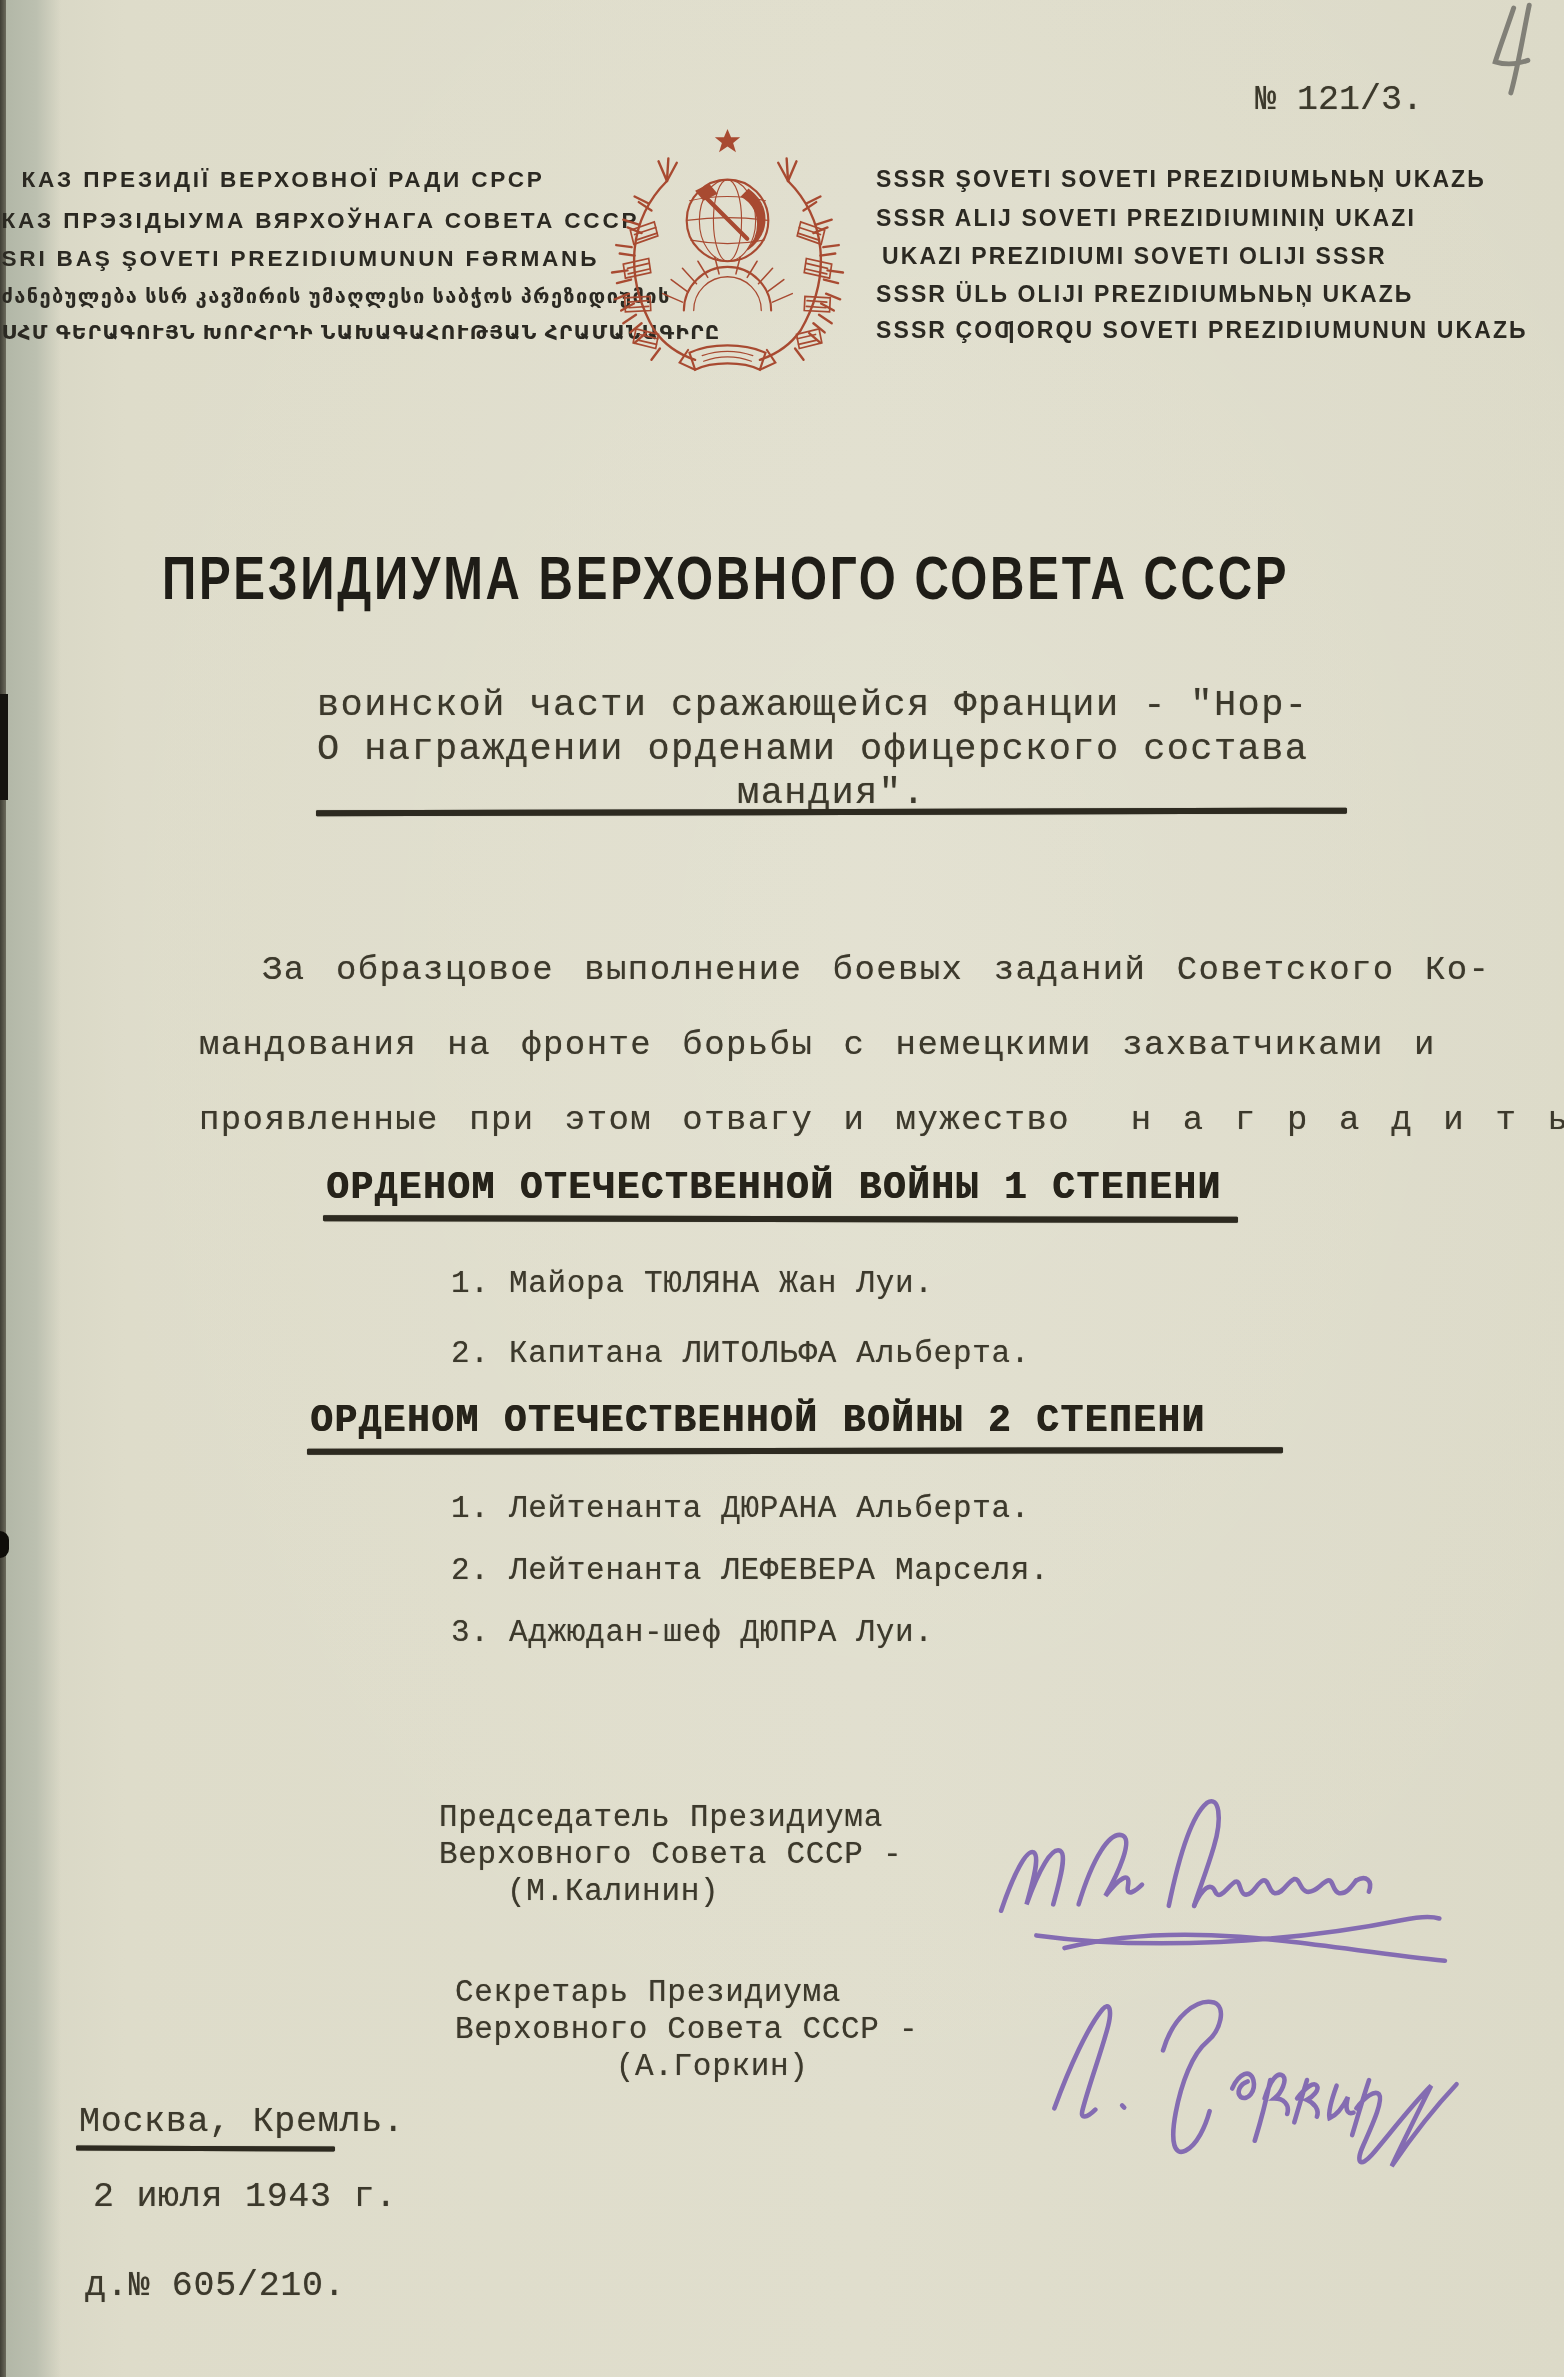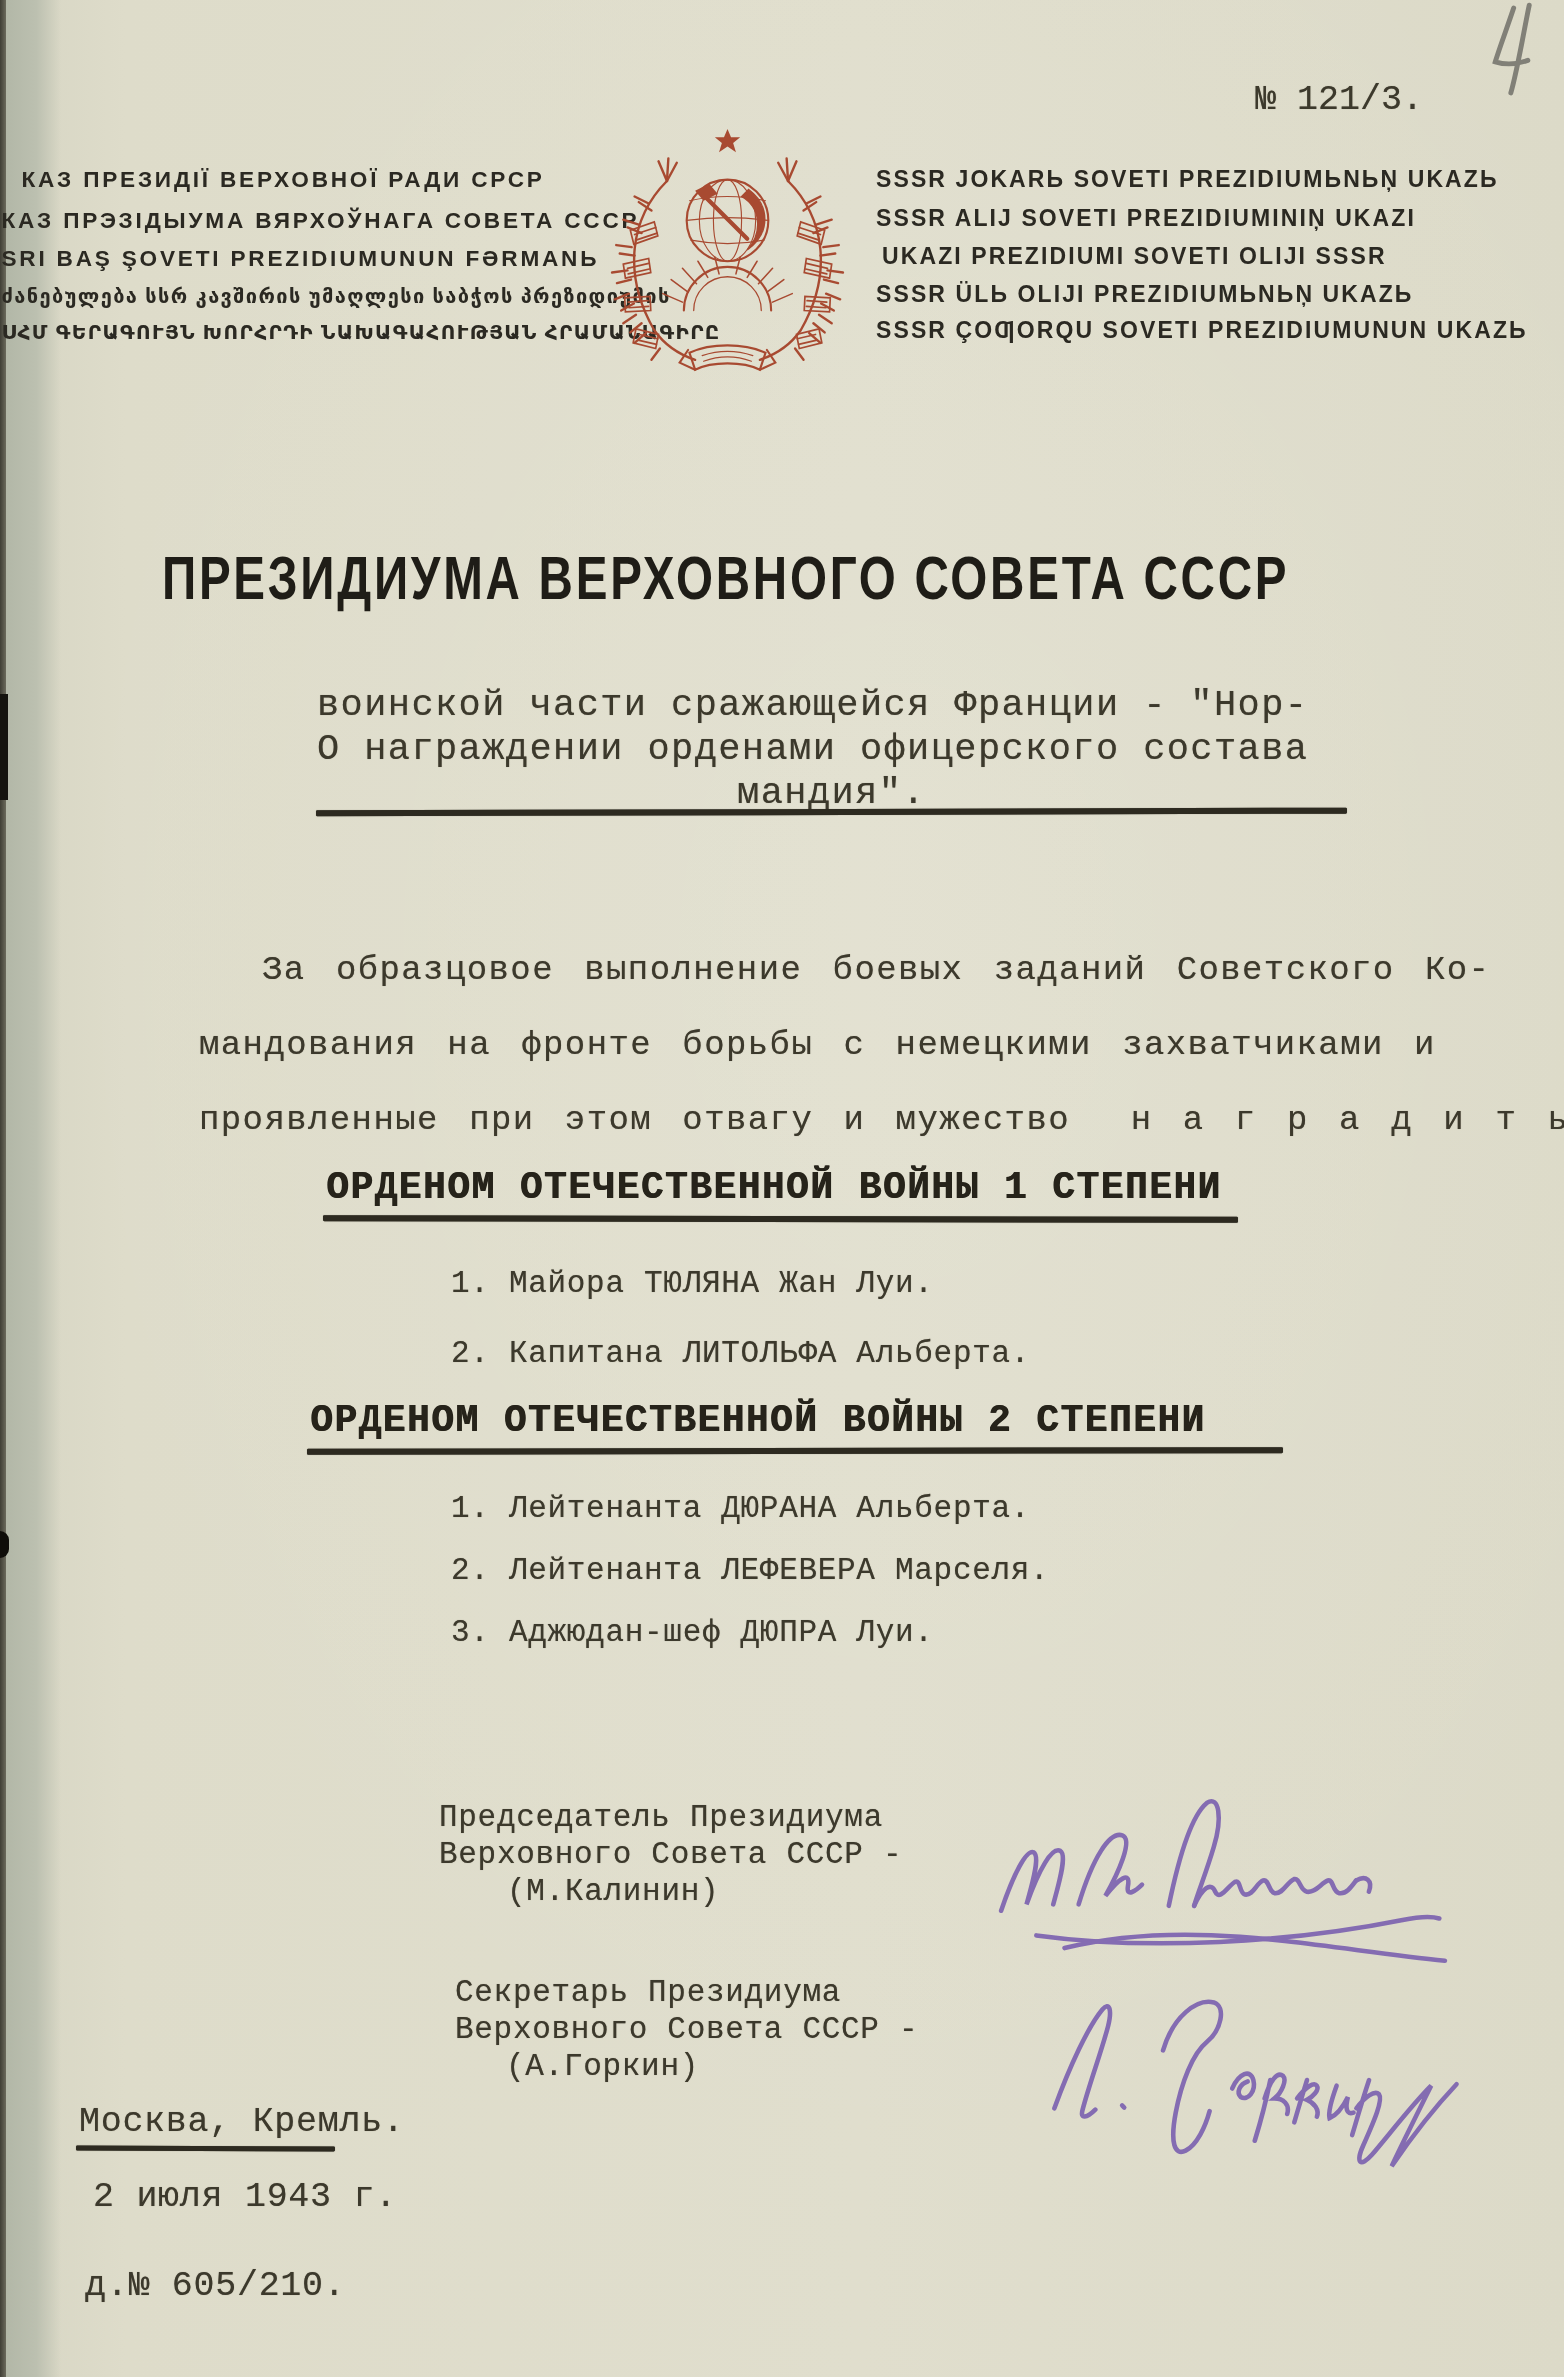--- a/index.html
+++ b/index.html
@@ -57,21 +57,21 @@
 
   <div>
     <div class="abs hdr hl" style="left:1.4px;top:169px;padding-left:20px;">КАЗ ПРЕЗИДІЇ ВЕРХОВНОЇ РАДИ СРСР</div>
     <div class="abs hdr hl" style="left:1.4px;top:210px;">КАЗ ПРЭЗІДЫУМА ВЯРХОЎНАГА СОВЕТА СССР</div>
     <div class="abs hdr hl" style="left:1.4px;top:248px;">SRI BAŞ ŞOVETI PREZIDIUMUNUN FƏRMANЬ</div>
     <div class="abs hdr" style="left:1.4px;top:286px;font-size:20px;letter-spacing:1.4px;">ძანებულება სსრ კავშირის უმაღლესი საბჭოს პრეზიდიუმის</div>
     <div class="abs hdr" style="left:1.4px;top:322px;font-size:20px;letter-spacing:1.4px;">ՍՀՄ ԳԵՐԱԳՈՒՅՆ ԽՈՐՀՐԴԻ ՆԱԽԱԳԱՀՈՒԹՅԱՆ ՀՐԱՄԱՆԱԳԻՐԸ</div>
   </div>
 
   <div>
-    <div class="abs hdr hr" style="left:876px;top:168px;">SSSR JOKARЬ SOVETI PREZIDIUMЬNЬŅ UKAZЬ</div>
+    <div class="abs hdr hr" style="left:876px;top:168px;">SSSR ŞOVETI SOVETI PREZIDIUMЬNЬŅ UKAZЬ</div>
     <div class="abs hdr hr" style="left:876px;top:207px;">SSSR ALIJ SOVETI PREZIDIUMINIŅ UKAZI</div>
     <div class="abs hdr hr" style="left:876px;top:245px;margin-left:6px;">UKAZI PREZIDIUMI SOVETI OLIJI SSSR</div>
     <div class="abs hdr hr" style="left:876px;top:283px;">SSSR ÜLЬ OLIJI PREZIDIUMЬNЬŅ UKAZЬ</div>
     <div class="abs hdr hr" style="left:876px;top:319px;">SSSR ÇOƢORQU SOVETI PREZIDIUMUNUN UKAZЬ</div>
   </div>
 
   <svg class="abs" style="left:605px;top:126px;" width="245" height="248" viewBox="0 0 348 352">
     <g stroke="#a84a31" fill="none" stroke-linecap="round">
 
       <polygon points="174,4 179,16 192,16 182,24 186,37 174,29 162,37 166,24 156,16 169,16" fill="#a84a31" stroke="none"></polygon>
@@ -216,21 +216,21 @@
       <path d="M304,198 C316,172 328,164 334,178 C340,192 352,170 362,164 C370,160 368,180 376,182 C388,184 392,166 402,162 C410,160 410,178 418,180 C430,182 436,164 446,160 C454,158 454,176 464,178 C476,180 484,166 494,162 C502,160 500,178 510,180 C520,182 528,170 534,162"></path>
       <path d="M534,162 C548,154 558,162 552,178"></path>
       <path d="M80,240 C240,262 440,250 600,218 C620,214 640,212 652,216"></path>
       <path d="M120,258 C300,214 480,258 660,276"></path>
     </g>
   </svg>
 
   <div class="abs" style="left:455px;top:1974px;">
     <div class="tw sig">Секретарь Президиума</div>
     <div class="tw sig">Верховного Совета СССР -</div>
-    <div class="tw sig" style="padding-left:51px;">(А.Горкин)</div>
+    <div class="tw sig" style="padding-left:51px;text-align:center;">(А.Горкин)</div>
   </div>
 
   <svg class="abs" style="left:1005px;top:1967px;" width="508" height="212" viewBox="0 0 720 300">
     <g stroke="#7d63b0" stroke-width="6.5" fill="none" stroke-linecap="round" opacity="0.92">
       <path d="M70,200 C92,140 118,84 138,60 C148,48 152,60 146,84 C136,122 120,164 110,202 C106,216 116,214 128,202"></path>
       <path d="M166,196 l3,3"></path>
       <path d="M224,118 C238,70 272,44 296,50 C314,56 306,90 286,106 C266,122 250,164 242,206 C234,248 240,268 256,260 C272,252 284,226 290,204"></path>
       <path d="M322,172 C332,150 348,144 352,160 C356,176 344,190 334,184 C328,178 332,166 344,162"></path>
       <path d="M368,186 C376,160 386,148 394,154 C400,160 392,178 382,186 C394,186 404,194 400,208 M376,160 C370,190 362,220 354,246"></path>
       <path d="M428,160 C420,186 414,206 410,220 M414,186 C426,170 438,162 442,168 C446,174 436,184 428,188 C438,192 446,202 442,212"></path>

